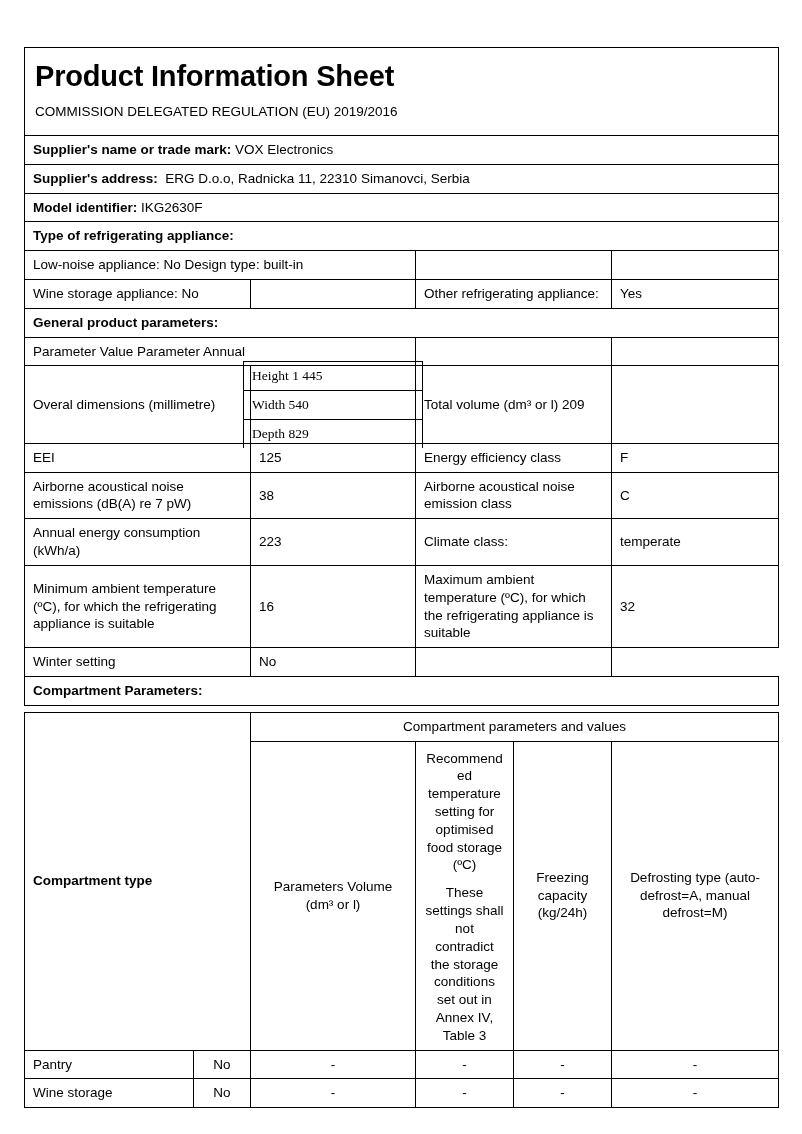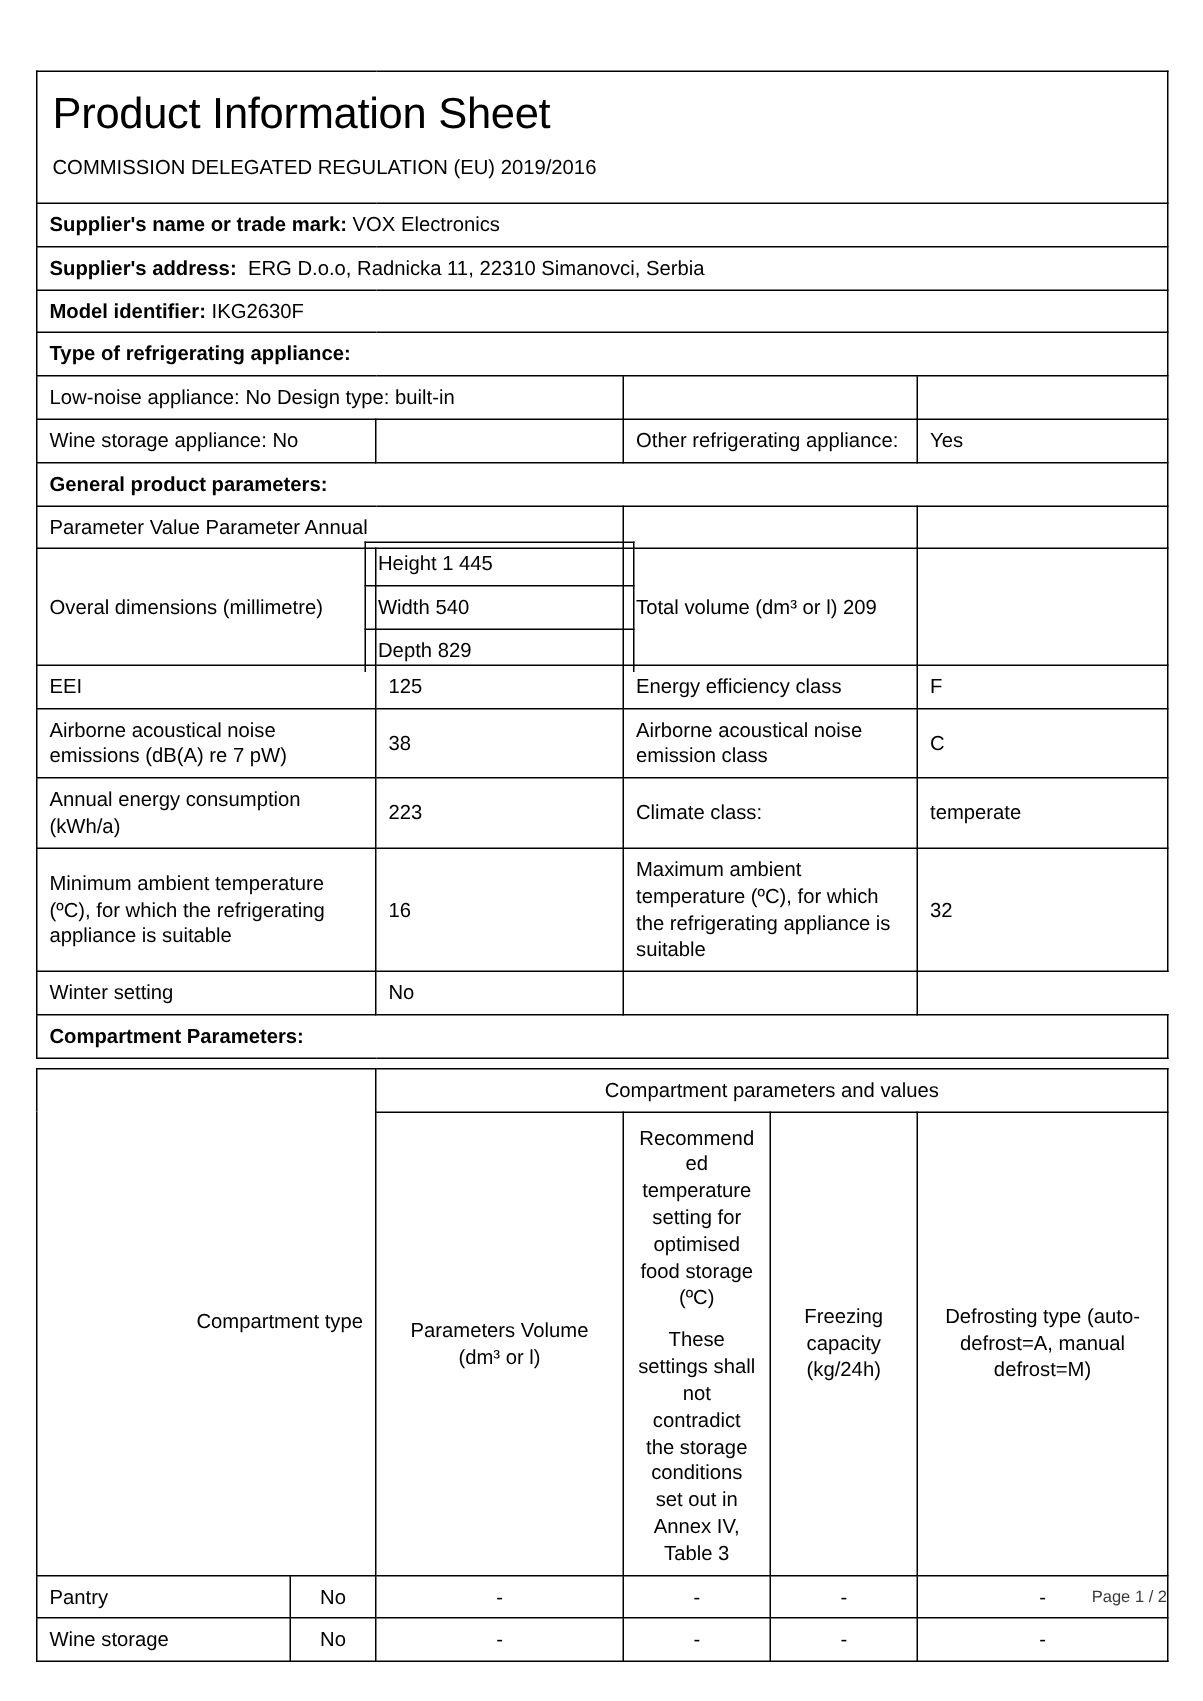--- a/index.html
+++ b/index.html
@@ -39,37 +39,38 @@
     line-height: 1.32;
     vertical-align: middle;
     word-wrap: break-word;
   }
   .title-cell {
     border-bottom: 1px solid #000000 !important;
     padding: 12px 10px 14px 10px !important;
   }
   .title {
     font-size: 29px;
-    font-weight: normal;
+    font-weight: bold;
     letter-spacing: -0.2px;
     line-height: 1.15;
     margin-bottom: 10px;
   }
   .subtitle {
     font-size: 13.5px;
     line-height: 1.3;
   }
   .b { font-weight: bold; }
   .center { text-align: center; margin-top: 40px; }
   .sub-table {
     width: 100%;
     border-collapse: collapse;
     table-layout: fixed;
     margin: -5px -8px;
     width: calc(100% + 16px);
+    font-family: Liberation Serif, serif;
   }
   .sub-table td {
     border: 0;
     border-bottom: 1px solid #000000;
     padding: 5px 8px;
     font-size: 13.5px;
   }
   .sub-table tr:last-child td { border-bottom: 0; }
   .dim-wrap { padding: 0 !important; }
   .tall-head {
@@ -77,22 +78,23 @@
     vertical-align: top;
     padding-top: 8px !important;
     font-size: 13.5px;
     line-height: 1.42;
   }
   .head-mid {
     text-align: center;
     vertical-align: middle;
   }
   .ct-head {
-    text-align: right;
+    text-align: left;
     vertical-align: middle;
+    font-weight: bold;
   }
   .dash { text-align: center; }
   .footer {
     position: absolute;
     left: 24px;
     top: 1059px;
     width: 754px;
     text-align: right;
     font-size: 11px;
     color: #3a3a3a;
@@ -257,15 +259,14 @@
         <td class="dash">-</td>
         <td class="dash">-</td>
         <td class="dash">-</td>
         <td class="dash">-</td>
       </tr>
 
     </tbody>
       </table>
   </div>
 
-  <div class="footer">Page 1 / 2</div>
 
 </div>
 
 </body></html>

